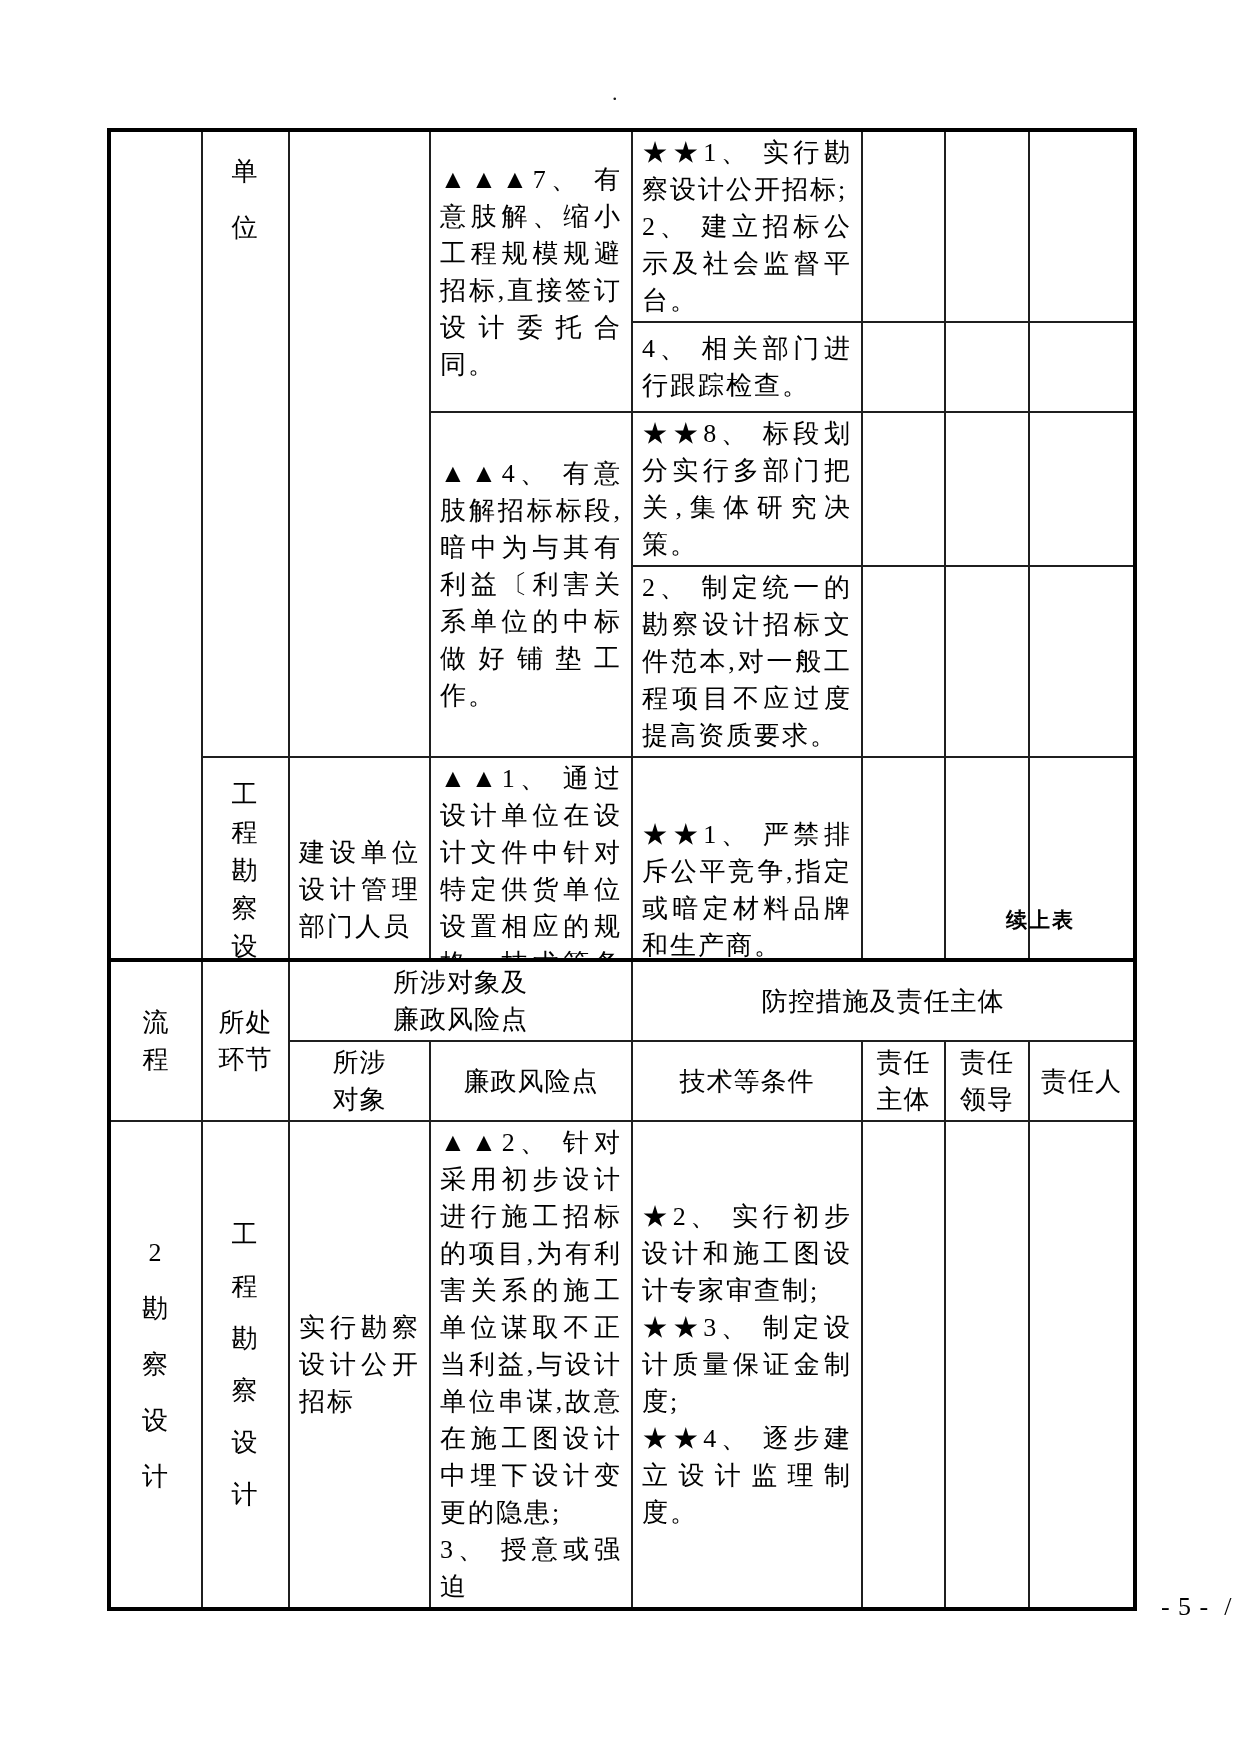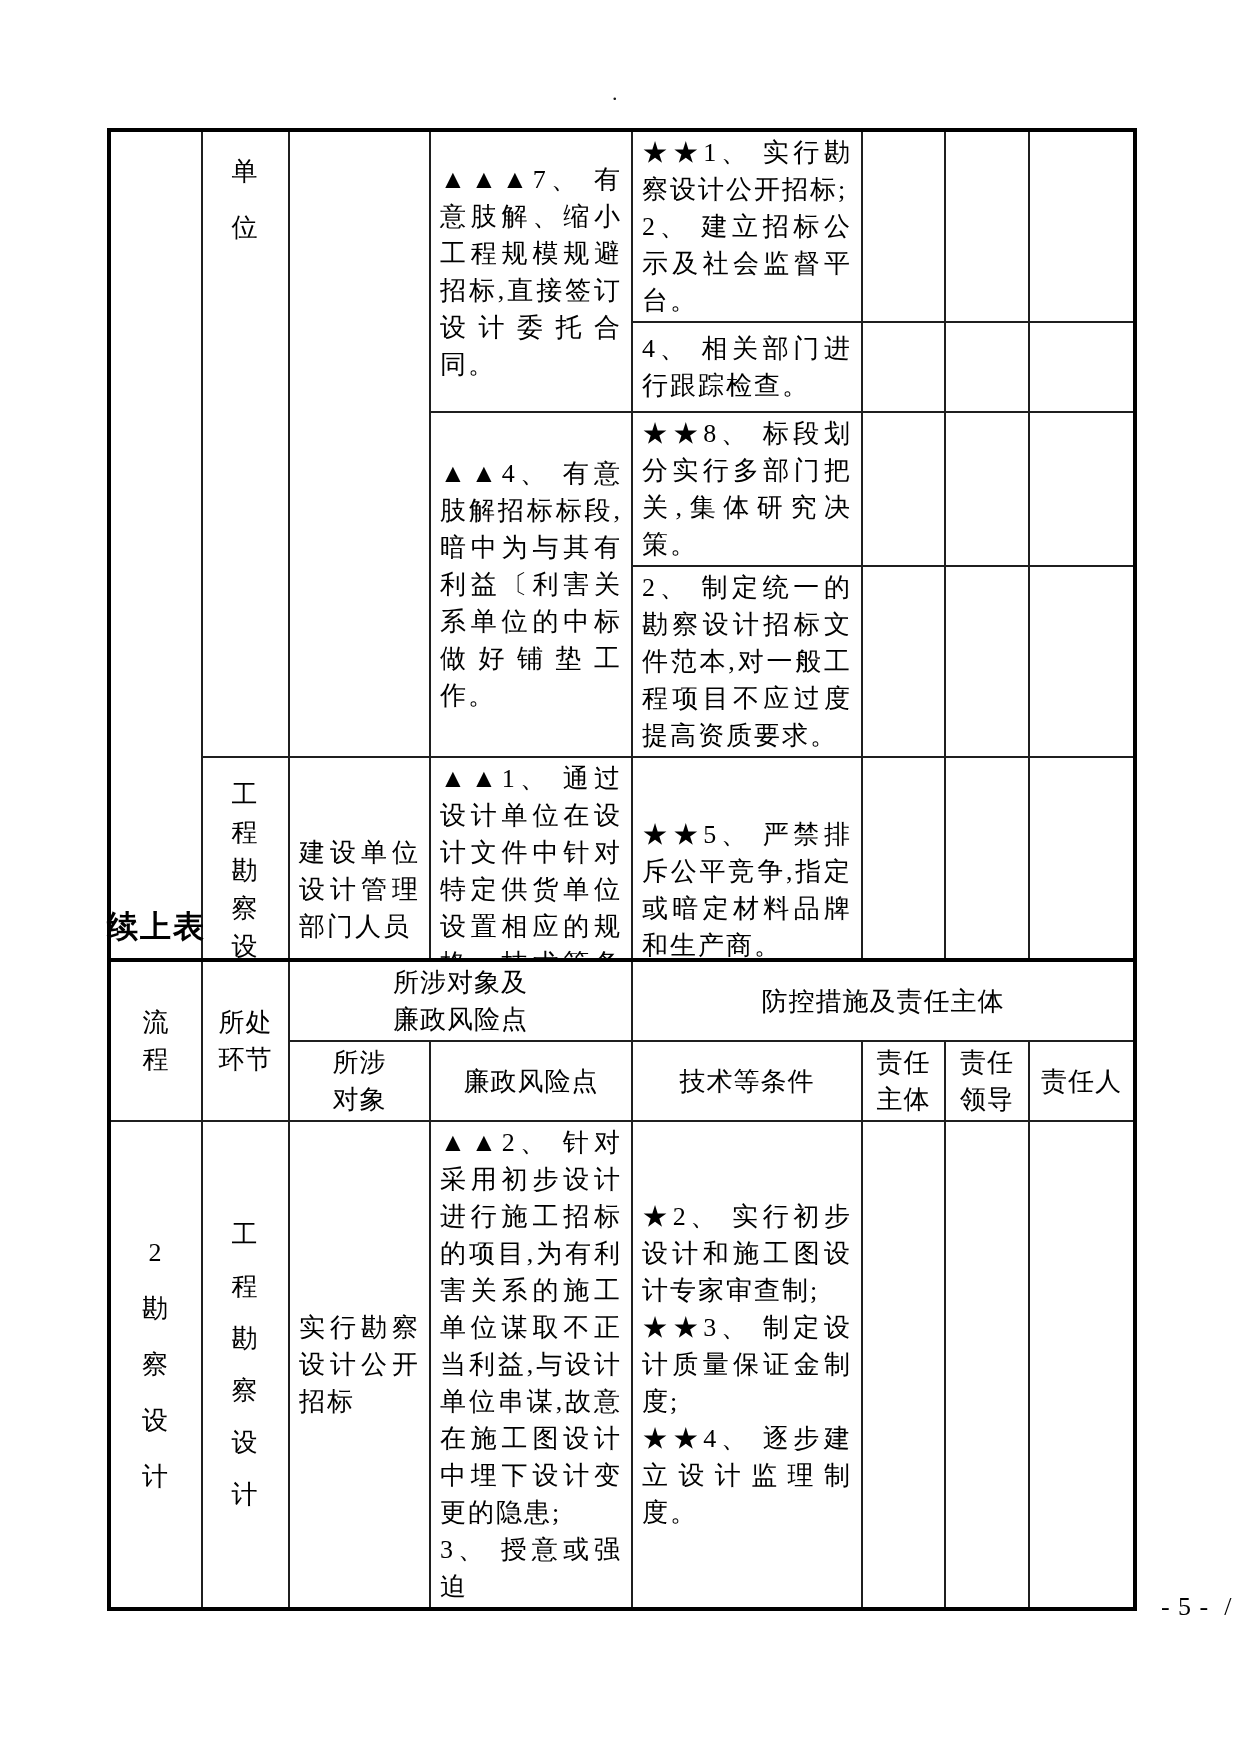--- a/index.html
+++ b/index.html
@@ -36,23 +36,23 @@
   }
   td.txt  { text-align:justify; text-align-last:left; }
   td.vert { text-align:center; line-height:50px; padding:2px 2px; }
   td.vtop { text-align:center; vertical-align:top; padding-top:12px; line-height:56px; }
   td.hdr  { text-align:center; line-height:37px; letter-spacing:1px; }
   #t2 td.risk2 { line-height:37px; }
   #t2 td.proc  { line-height:56px; }
   #t2 td.stage { line-height:52px; }
   .cont-label {
     position:absolute; left:107px; top:906px; width:1026px;
-    text-align:left; padding-right:58px;
+    text-align:right; padding-right:58px;
     font-family:"Liberation Sans","DejaVu Sans",sans-serif;
-    font-weight:700; font-size:31px; color:#000;
+    font-weight:700; font-size:21px; color:#000;
     letter-spacing:2px;
   }
   .footer {
     position:absolute; left:0; top:1592px; width:1240px;
     text-align:right; font-size:26px; color:#000;
     white-space:pre; letter-spacing:1px;margin-left:28px;
   }
 </style>
 </head>
 <body>
@@ -106,21 +106,21 @@
     </tr>
     <tr style="height:232px">
       <td class="vert" style="line-height:38px">工
 程
 勘
 察
 设
 计</td>
       <td class="txt">建设单位设计管理部门人员</td>
       <td class="txt">▲▲1、 通过设计单位在设计文件中针对特定供货单位设置相应的规格、技术等条件。</td>
-      <td class="txt">★★5、 严禁排斥公平竞争,指定或暗定材料品牌和生产商。</td>
+      <td class="txt">★★1、 严禁排斥公平竞争,指定或暗定材料品牌和生产商。</td>
       <td></td>
       <td></td>
       <td></td>
     </tr>
   </tbody>
     </table>
 
   <div class="cont-label">续上表</div>
 
   <table class="grid" id="t2">

